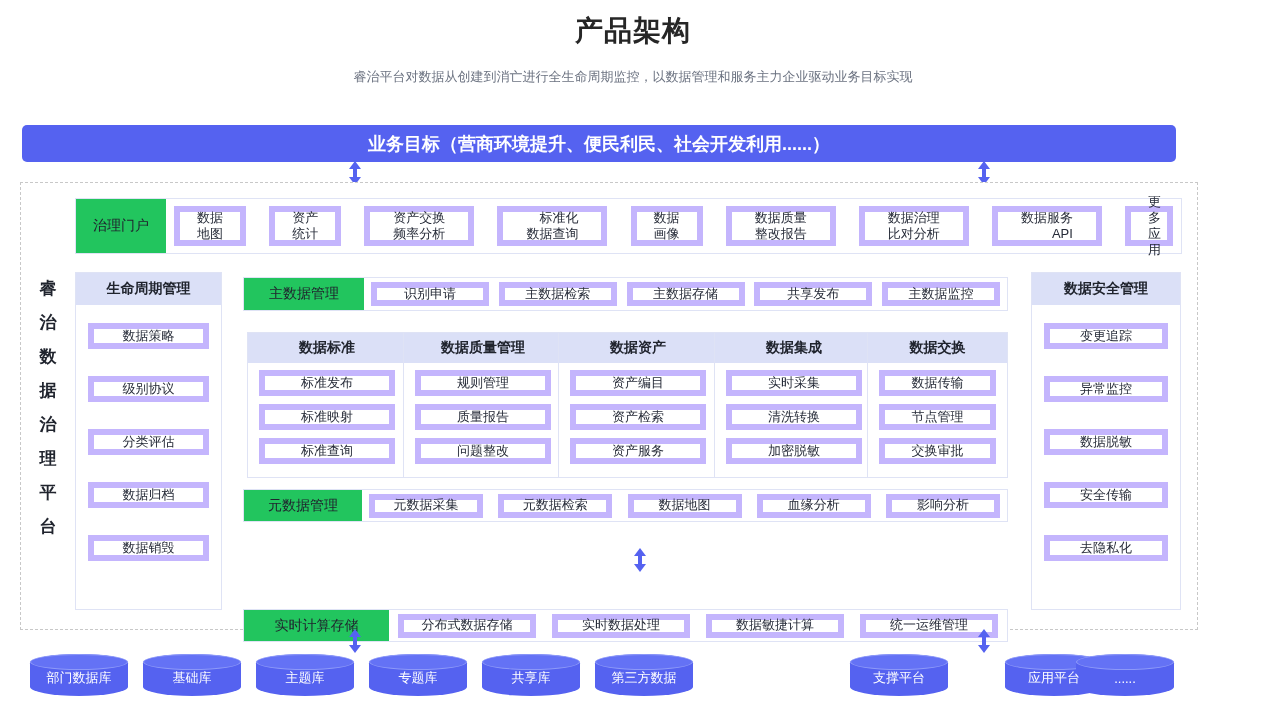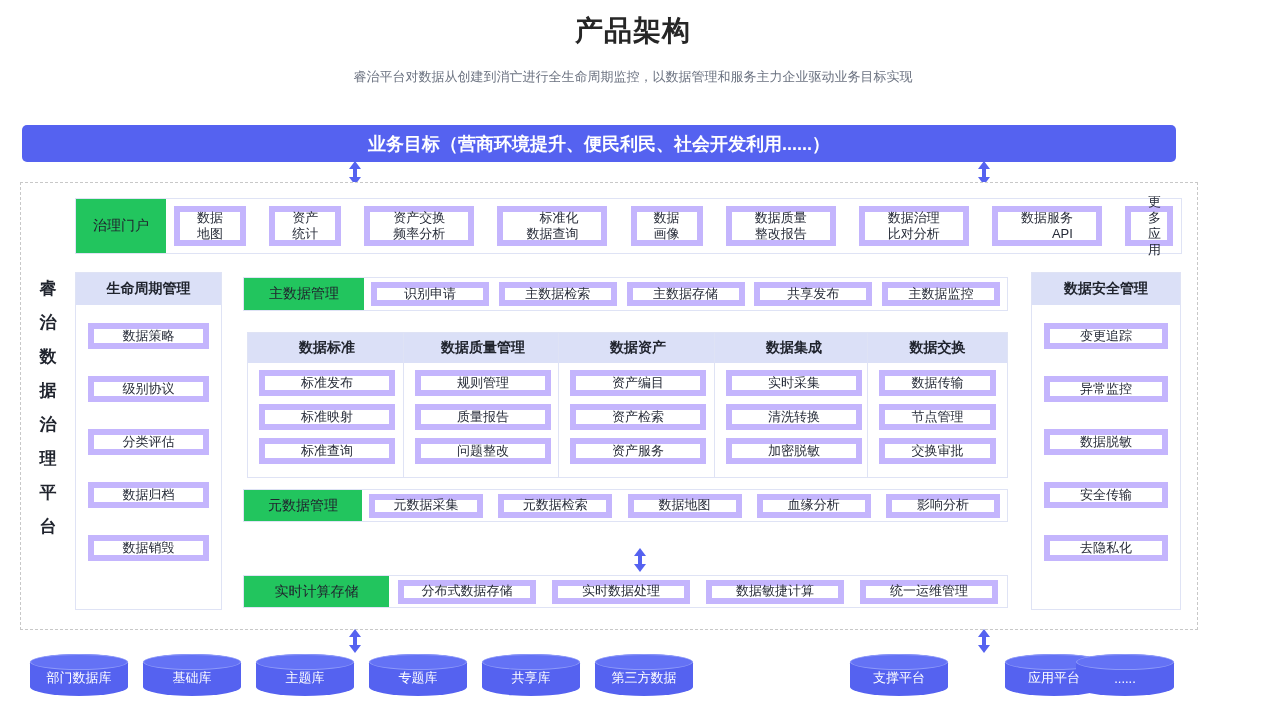--- a/index.html
+++ b/index.html
@@ -112,21 +112,21 @@
     position: absolute; font-size: 12px; color: #5562f0; white-space: nowrap;
   }
 
   
   #meta-row { left: 243px; top: 489px; width: 765px; height: 33px; }
   #meta-row .bar-label { width: 118px; font-size: 14px; }
   #meta-row .bar-items { justify-content: space-between; padding: 0 7px; }
   #meta-row .chip { height: 24px; width: 114px; }
 
   
-  #rt-row { left: 243px; top: 575px; width: 765px; height: 33px; }
+  #rt-row { left: 243px; top: 609px; width: 765px; height: 33px; }
   #rt-row .bar-label { width: 145px; font-size: 14px; }
   #rt-row .bar-items { justify-content: space-between; padding: 0 9px; }
   #rt-row .chip { height: 24px; width: 138px; }
 
   
   .cyl {
     position: absolute; height: 42px;
     background: #5562f0;
     border-radius: 50% / 22%;
     display: flex; align-items: center; justify-content: center;

